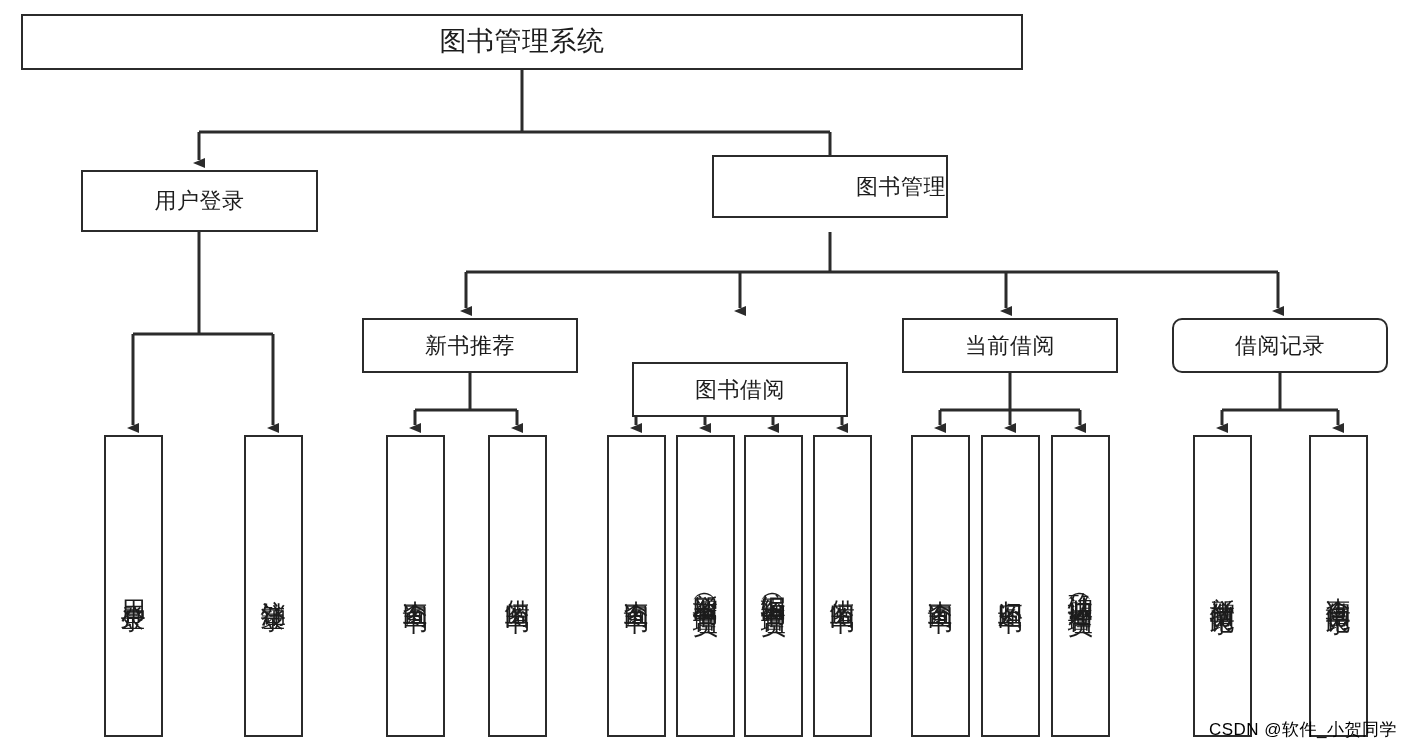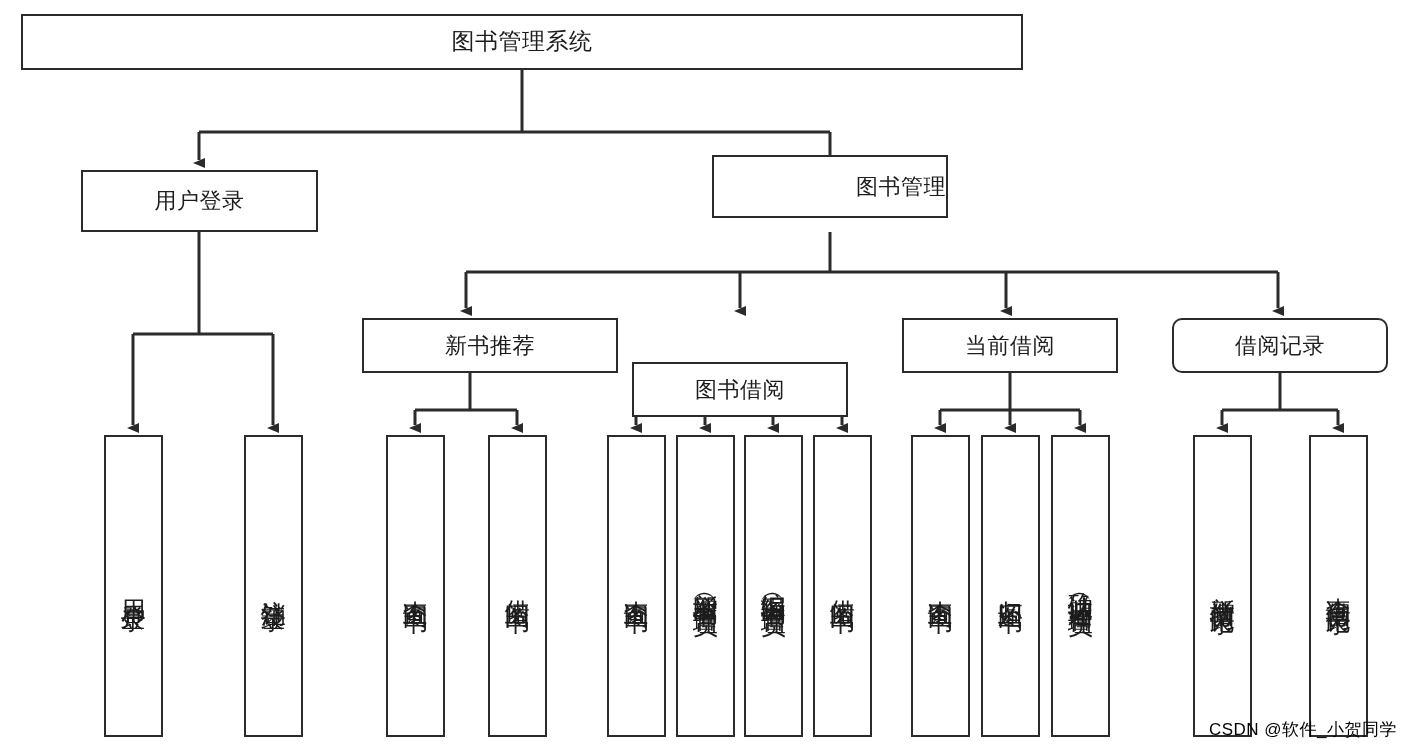--- a/index.html
+++ b/index.html
@@ -41,21 +41,21 @@
     text-align: center;
     line-height: 1.18;
     letter-spacing: 0.5px;
     white-space: nowrap;
   }
   
   .node.horizontal .node-label {
     font-size: 22px;
   }
   .node.root .node-label {
-    font-size: 23px;
+    font-size: 27px;
   }
   
   .node.leaf {
     align-items: center;
     justify-content: center;
     padding: 6px 0;
   }
   .node.leaf .node-label {
     writing-mode: vertical-rl;
     text-orientation: upright;
@@ -138,21 +138,21 @@
   </div>
 
   <div class="node horizontal" style="left:81px; top:170px; width:237px; height:62px;">
     <span class="node-label">用户登录</span>
   </div>
 
   <div class="node horizontal" style="left:712px; top:155px; width:236px; height:63px;justify-content:flex-end;">
     <span class="node-label">图书管理</span>
   </div>
 
-  <div class="node horizontal" style="left:362px; top:318px; width:256px; height:55px;">
+  <div class="node horizontal" style="left:362px; top:318px; width:216px; height:55px;">
     <span class="node-label">新书推荐</span>
   </div>
 
   <div class="node horizontal" style="left:632px; top:318px; width:216px; height:55px;margin-top:44px;">
     <span class="node-label">图书借阅</span>
   </div>
 
   <div class="node horizontal" style="left:902px; top:318px; width:216px; height:55px;">
     <span class="node-label">当前借阅</span>
   </div>

